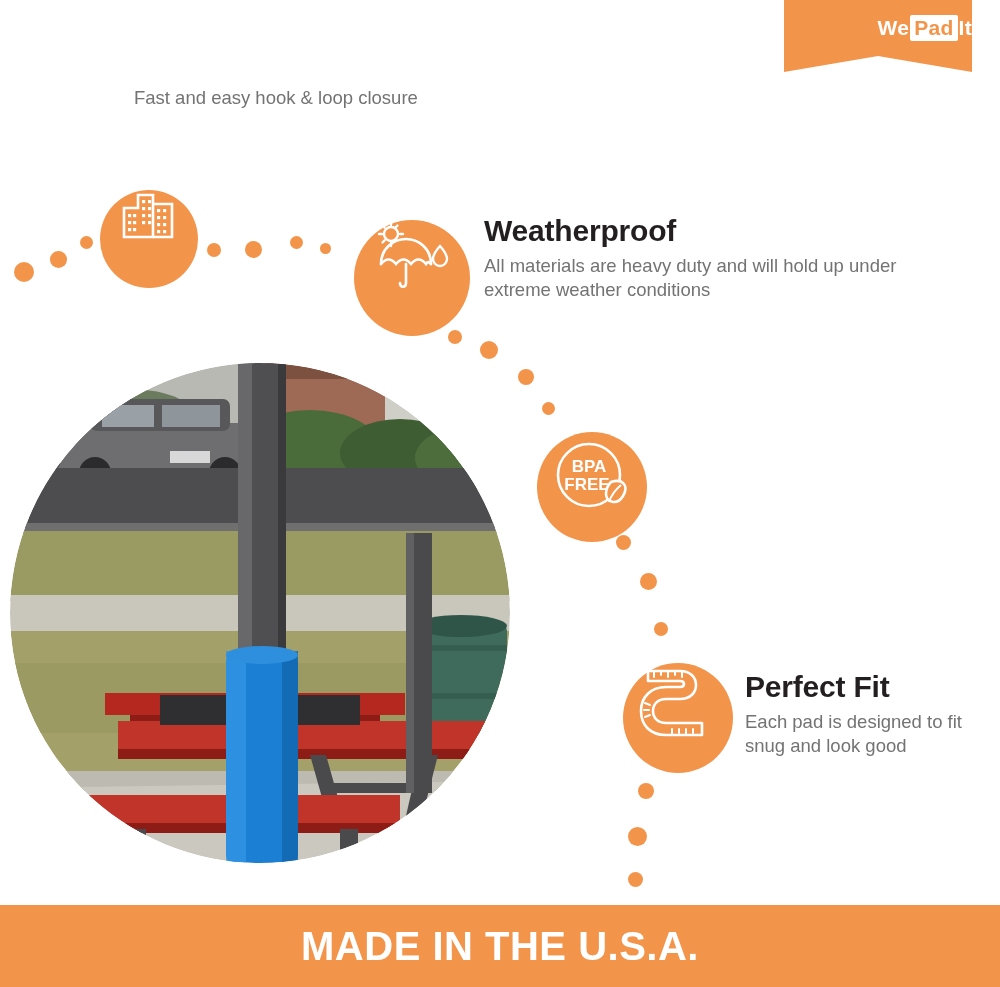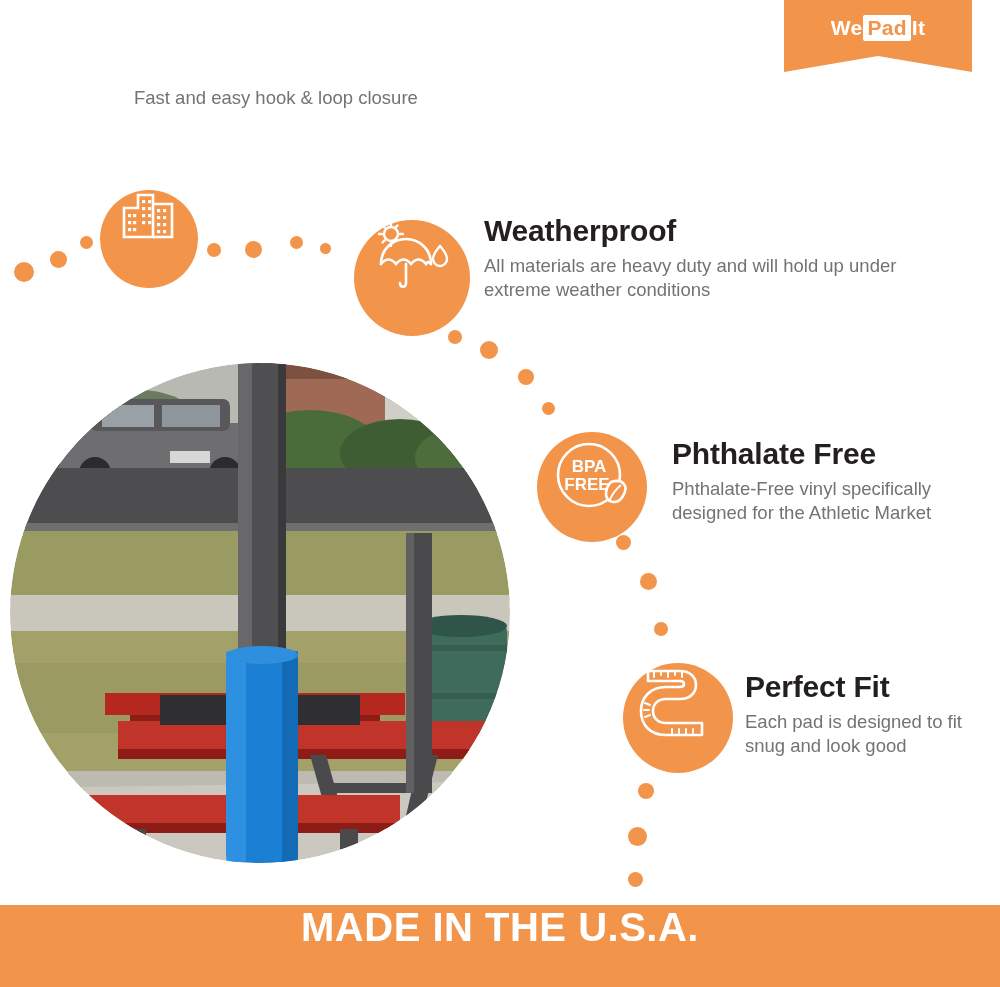--- a/index.html
+++ b/index.html
@@ -7,21 +7,21 @@
     width:1000px;height:987px;background:#ffffff;
     font-family:"Liberation Sans", sans-serif;
     position:relative;overflow:hidden;
   }
   .stage{position:absolute;left:0;top:0;width:1000px;height:987px;}
 
   
   .logo-wrap{position:absolute;right:28px;top:0;width:188px;}
   .logo-badge{
     position:relative;width:188px;height:56px;background:#F3944B;
-    display:flex;align-items:center;justify-content:center;
+    display:flex;align-items:center;justify-content:flex-end;
   }
   .logo-badge:after{
     content:"";position:absolute;left:0;top:56px;width:0;height:0;
     border-left:94px solid #F3944B;border-right:94px solid #F3944B;
     border-bottom:16px solid transparent;
   }
   .logo-text{
     position:relative;z-index:2;font-size:21px;font-weight:bold;color:#ffffff;
     letter-spacing:.3px;white-space:nowrap;
   }
@@ -64,21 +64,21 @@
   
   .photo{
     position:absolute;left:10px;top:363px;width:500px;height:500px;border-radius:50%;
     overflow:hidden;
   }
   .photo svg{display:block;}
 
   
   .footer{
     position:absolute;left:0;bottom:0;width:1000px;height:82px;background:#F3944B;
-    display:flex;justify-content:center;
+    display:flex;align-items:center;justify-content:center;
   }
   .footer span{
     color:#ffffff;font-size:40px;font-weight:bold;letter-spacing:.5px;
   }
 </style>
 </head>
 <body>
 
 <div class="stage">
 
@@ -173,24 +173,20 @@
         <path d="M9 44 C9 28 22 19 34 19 C46 19 59 28 59 44" stroke-width="2.6"></path>
         <path d="M9 44 C14 38 19 38 24 44 C29 38 34 38 39 44 C44 38 49 38 54 44 C56 41 57 42 59 44" stroke-width="2.6"></path>
 
         <path d="M34 44 L34 63 C34 68 28 68 28 63" stroke-width="2.6"></path>
 
         <path d="M68 26 C68 26 61 34 61 39 C61 43 64.5 46 68 46 C71.5 46 75 43 75 39 C75 34 68 26 68 26 Z" stroke-width="2.4"></path>
       </g>
     </svg>
   </div>
 
-  <div class="feat" id="f-phthal">
-    <h2>Phthalate Free</h2>
-    <p>Phthalate-Free vinyl specifically designed for the Athletic Market</p>
-  </div>
 
   <div class="icon-circle" id="ic-bpa">
     <svg width="86" height="86" viewBox="0 0 86 86">
       <circle cx="40" cy="43" r="31" fill="none" stroke="#ffffff" stroke-width="2.6"></circle>
       <text x="40" y="40" text-anchor="middle" font-family="Liberation Sans, sans-serif" font-size="17" font-weight="bold" fill="#ffffff">BPA</text>
       <text x="38" y="58" text-anchor="middle" font-family="Liberation Sans, sans-serif" font-size="17" font-weight="bold" fill="#ffffff">FREE</text>
 
       <path d="M62 50 C74 46 80 54 74 64 C68 74 57 70 57 62 C57 57 59 53 62 50 Z" fill="#F3944B" stroke="#ffffff" stroke-width="2.6"></path>
       <path d="M72 53 C66 58 62 64 60 70" fill="none" stroke="#ffffff" stroke-width="2"></path>
     </svg>

